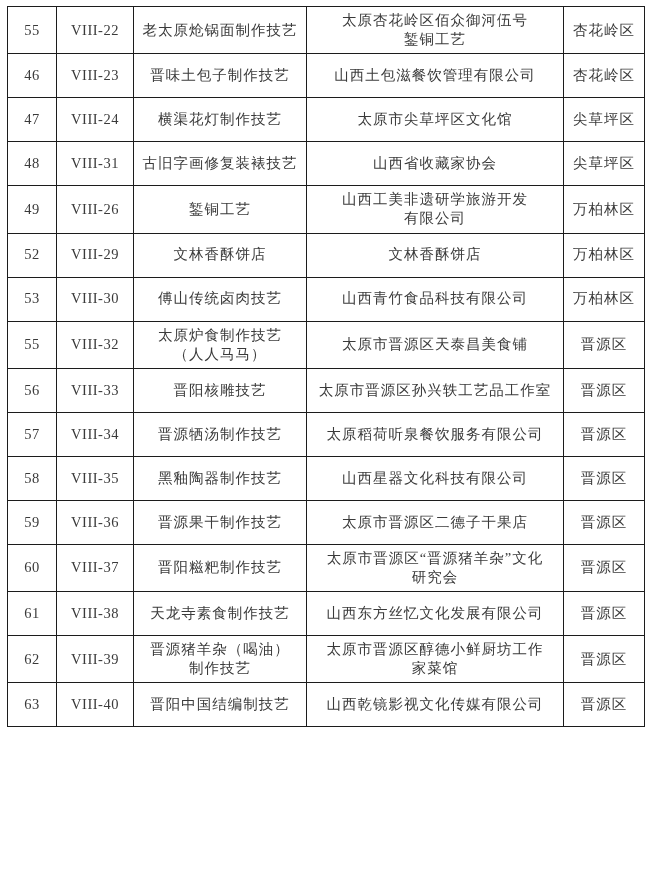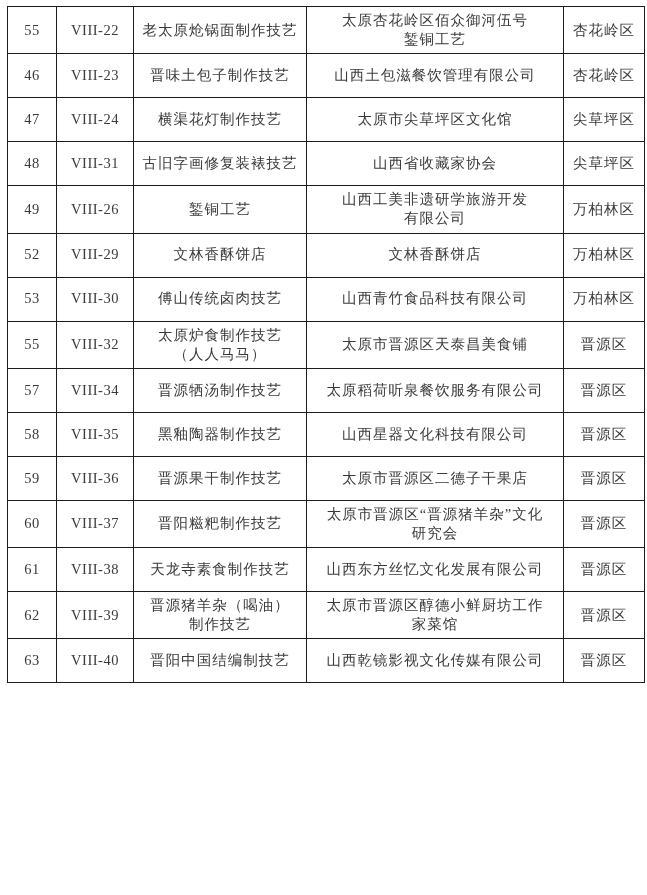--- a/index.html
+++ b/index.html
@@ -128,20 +128,27 @@
 
   <tr>
     <td class="cell-no">55</td>
     <td class="cell-code">VIII-32</td>
     <td class="cell-name">太原炉食制作技艺
 （人人马马）</td>
     <td class="cell-org">太原市晋源区天泰昌美食铺</td>
     <td class="cell-dist">晋源区</td>
   </tr>
 
+  <tr>
+    <td class="cell-no">56</td>
+    <td class="cell-code">VIII-33</td>
+    <td class="cell-name">晋阳核雕技艺</td>
+    <td class="cell-org">太原市晋源区孙兴轶工艺品工作室</td>
+    <td class="cell-dist">晋源区</td>
+  </tr>
 
   <tr>
     <td class="cell-no">57</td>
     <td class="cell-code">VIII-34</td>
     <td class="cell-name">晋源牺汤制作技艺</td>
     <td class="cell-org">太原稻荷听泉餐饮服务有限公司</td>
     <td class="cell-dist">晋源区</td>
   </tr>
 
   <tr>

